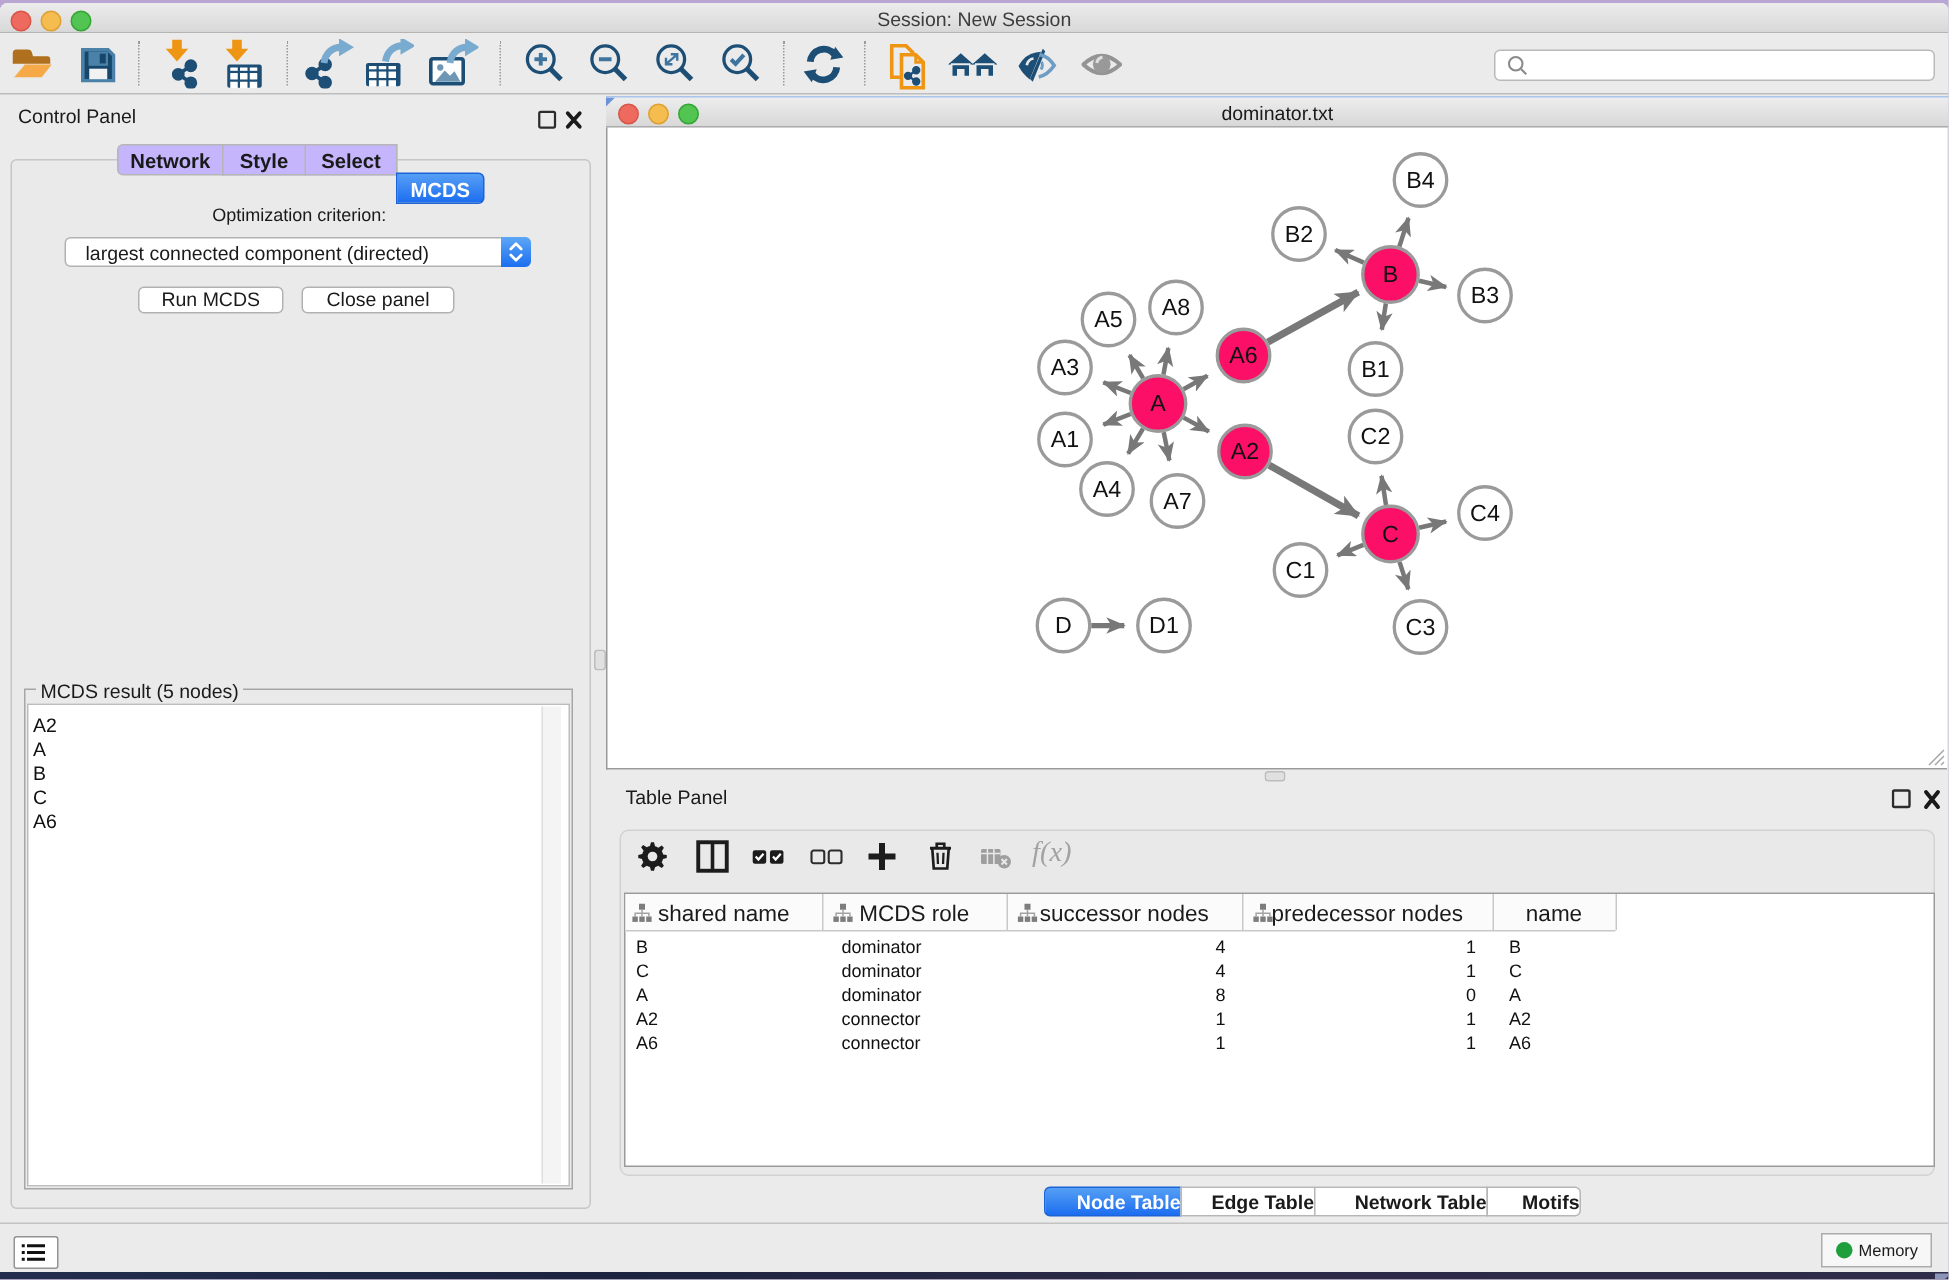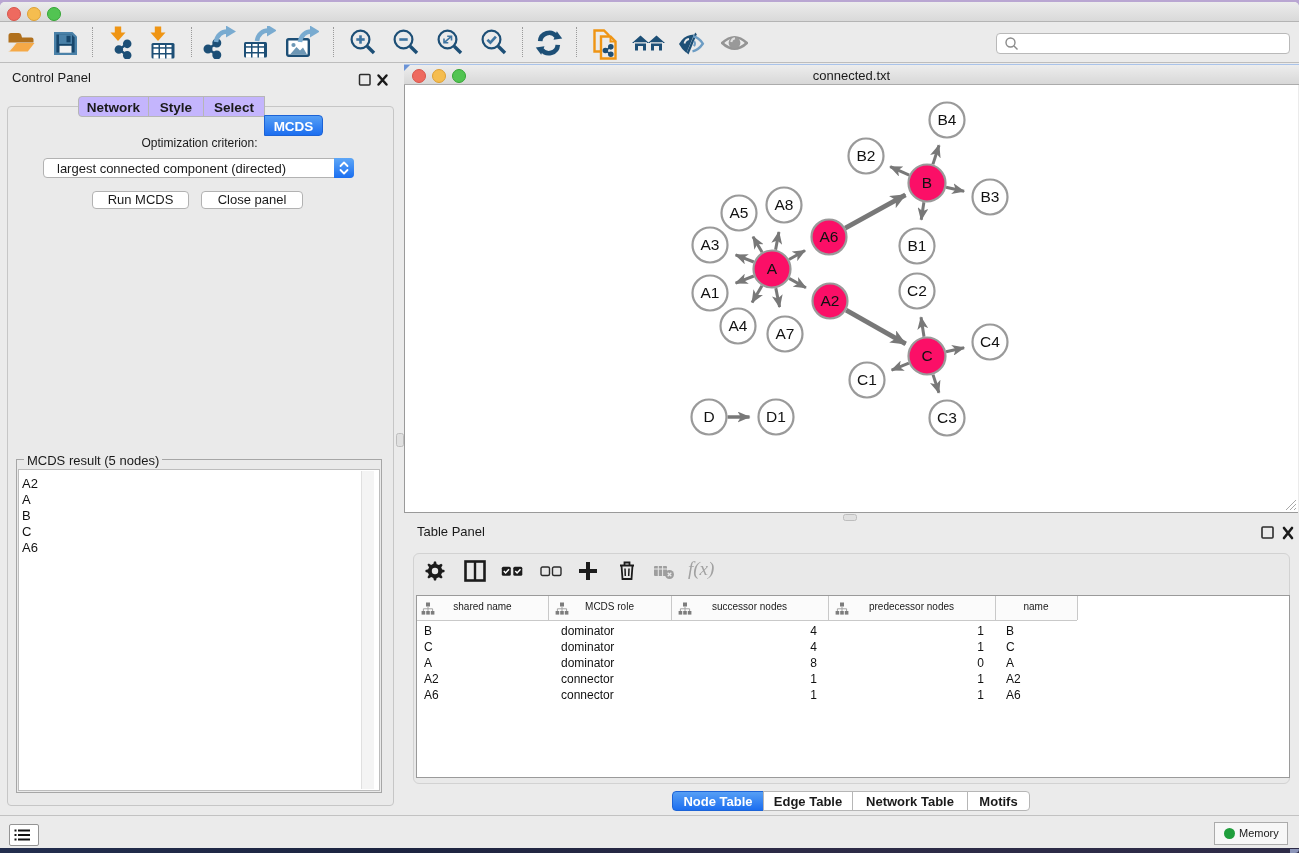--- a/index.html
+++ b/index.html
@@ -31,38 +31,39 @@
 
 #netwin{position:absolute;left:404px;top:64px;width:895px;height:449px;}
 #nettitle{position:absolute;left:0;top:0;width:100%;height:21px;background:linear-gradient(#ededed,#d8d8d8);border-top:1px solid #a9c3ea;border-bottom:1px solid #ababab;box-sizing:border-box;}
 #netcanvas{position:absolute;left:0;top:21px;width:894px;height:428px;background:#fff;border-left:1px solid #9a9a9a;border-bottom:1px solid #9a9a9a;box-sizing:border-box;}
 #tpanel-title{position:absolute;left:417px;top:524px;font-size:13px;color:#1a1a1a;}
 #tpbox{position:absolute;left:413px;top:553px;width:877px;height:231px;background:#e9e9e9;border:1px solid #d2d2d2;border-radius:6px;box-sizing:border-box;}
 #ttoolbar{position:absolute;left:413px;top:553px;width:877px;height:40px;}
 #tablebox{position:absolute;left:416px;top:595px;width:874px;height:183px;background:#fff;border:1px solid #9a9a9a;box-sizing:border-box;}
 #thead{position:absolute;left:0;top:0;width:660px;height:24px;background:#fbfbfb;border-bottom:1px solid #c9c9c9;}
 .hcell{position:absolute;top:0;height:24px;border-right:1px solid #c9c9c9;}
-.hlabel{position:absolute;top:5px;width:100%;text-align:center;font-size:10px;color:#1a1a1a;}
+.hlabel{position:absolute;top:5px;width:100%;text-align:center;font-size:15px;color:#1a1a1a;}
 .trow{position:absolute;font-size:12px;color:#111;}
-.btab{position:absolute;top:791px;height:20px;background:#fff;border:1px solid #b6b6b6;font-size:13px;font-weight:bold;line-height:20px;text-align:center;color:#1a1a1a;box-sizing:border-box;}
+.btab{position:absolute;top:791px;height:20px;background:#fff;border:1px solid #b6b6b6;font-size:13px;font-weight:bold;line-height:20px;text-align:right;color:#1a1a1a;box-sizing:border-box;margin-left:24px;}
 .btabsel{background:linear-gradient(#569ff5,#1c6ef0);color:#fff;border-color:#1c63d6;}
 #statusline{position:absolute;left:0;top:815px;width:1299px;height:0;border-top:1px solid #c2c2c2;}
 #listbtn{position:absolute;left:9px;top:824px;width:28px;height:20px;background:#fff;border:1px solid #949494;border-radius:2px;}
 #membtn{position:absolute;left:1214px;top:822px;width:74px;height:23px;background:#f7f7f7;border:1px solid #ababab;font-size:11px;color:#1a1a1a;box-sizing:border-box;}
 #bottomstrip{position:absolute;left:0;top:848px;width:1299px;height:5px;background:linear-gradient(90deg,#232e4e,#1c2440 30%,#2c2a46 60%,#2e2c48);}
 .dot{display:inline-block;border-radius:50%;}
 </style></head>
 <body>
 <div id="win"></div>
 <div id="bottomstrip"></div>
 <div style="position:absolute;right:0;top:849px;width:9px;height:4px;background:#8b94b8;border-radius:0 0 6px 0;"></div>
 <div id="titlebar">
  <div class="tl" style="left:7px;background:#ee6a5f;border:0.5px solid #d8554a;"></div>
  <div class="tl" style="left:27px;background:#f5bd4f;border:0.5px solid #dea033;"></div>
  <div class="tl" style="left:47px;background:#52c452;border:0.5px solid #35a535;"></div>
+ <div id="titletext">Session: New Session</div>
 </div>
 <div id="toolbar">
  <div class="sep" style="left:92px"></div>
  <div class="sep" style="left:191px"></div>
  <div class="sep" style="left:333px"></div>
  <div class="sep" style="left:522px"></div>
  <div class="sep" style="left:576px"></div>
  <svg class="ticon" style="left:7px;top:10px" width="28" height="20" viewBox="0 0 28 20">
       <path d="M1.5 19 L1.5 3.5 Q1.5 1 4 1 L11.5 1 Q13.8 1 14.3 3 L15 5.5 L24.5 5.5 Q26.5 5.5 26.5 7.5 L26.5 10.5 L1.5 10.5 z" fill="#b0701d"></path>
       <path d="M1.5 19.5 L9 11 L27.5 11 L20.8 19.5 z" fill="#f5a947"></path>
@@ -229,21 +230,21 @@
  </div>
 </div>
 
 <div id="netwin">
  <div style="position:absolute;left:0;top:0;width:1px;height:449px;background:#9a9a9a;"></div>
  <div id="netcanvas"></div>
  <div id="nettitle">
   <div class="tl" style="top:4px;left:8px;background:#ee6a5f;border:0.5px solid #d8554a;"></div>
   <div class="tl" style="top:4px;left:28px;background:#f5bd4f;border:0.5px solid #dea033;"></div>
   <div class="tl" style="top:4px;left:48px;background:#52c452;border:0.5px solid #35a535;"></div>
-  <div style="position:absolute;top:3px;width:100%;text-align:center;font-size:13px;color:#1a1a1a;">connected.txt</div>
+  <div style="position:absolute;top:3px;width:100%;text-align:center;font-size:13px;color:#1a1a1a;">dominator.txt</div>
   <svg width="6" height="6" style="position:absolute;left:0;top:0">
         <path d="M0,0 L6,0 L0,6 z" fill="#6b93d6"></path>
       </svg>
  </div>
  <svg width="12" height="12" style="position:absolute;right:2px;bottom:2px">
       <path d="M11 1 L1 11 M11 5 L5 11 M11 9 L9 11" stroke="#a8a8a8" stroke-width="1"></path>
     </svg>
 </div>
 <svg style="position:absolute;left:405px;top:86px;" width="893" height="427" viewBox="405 86 893 427">
 <defs>

